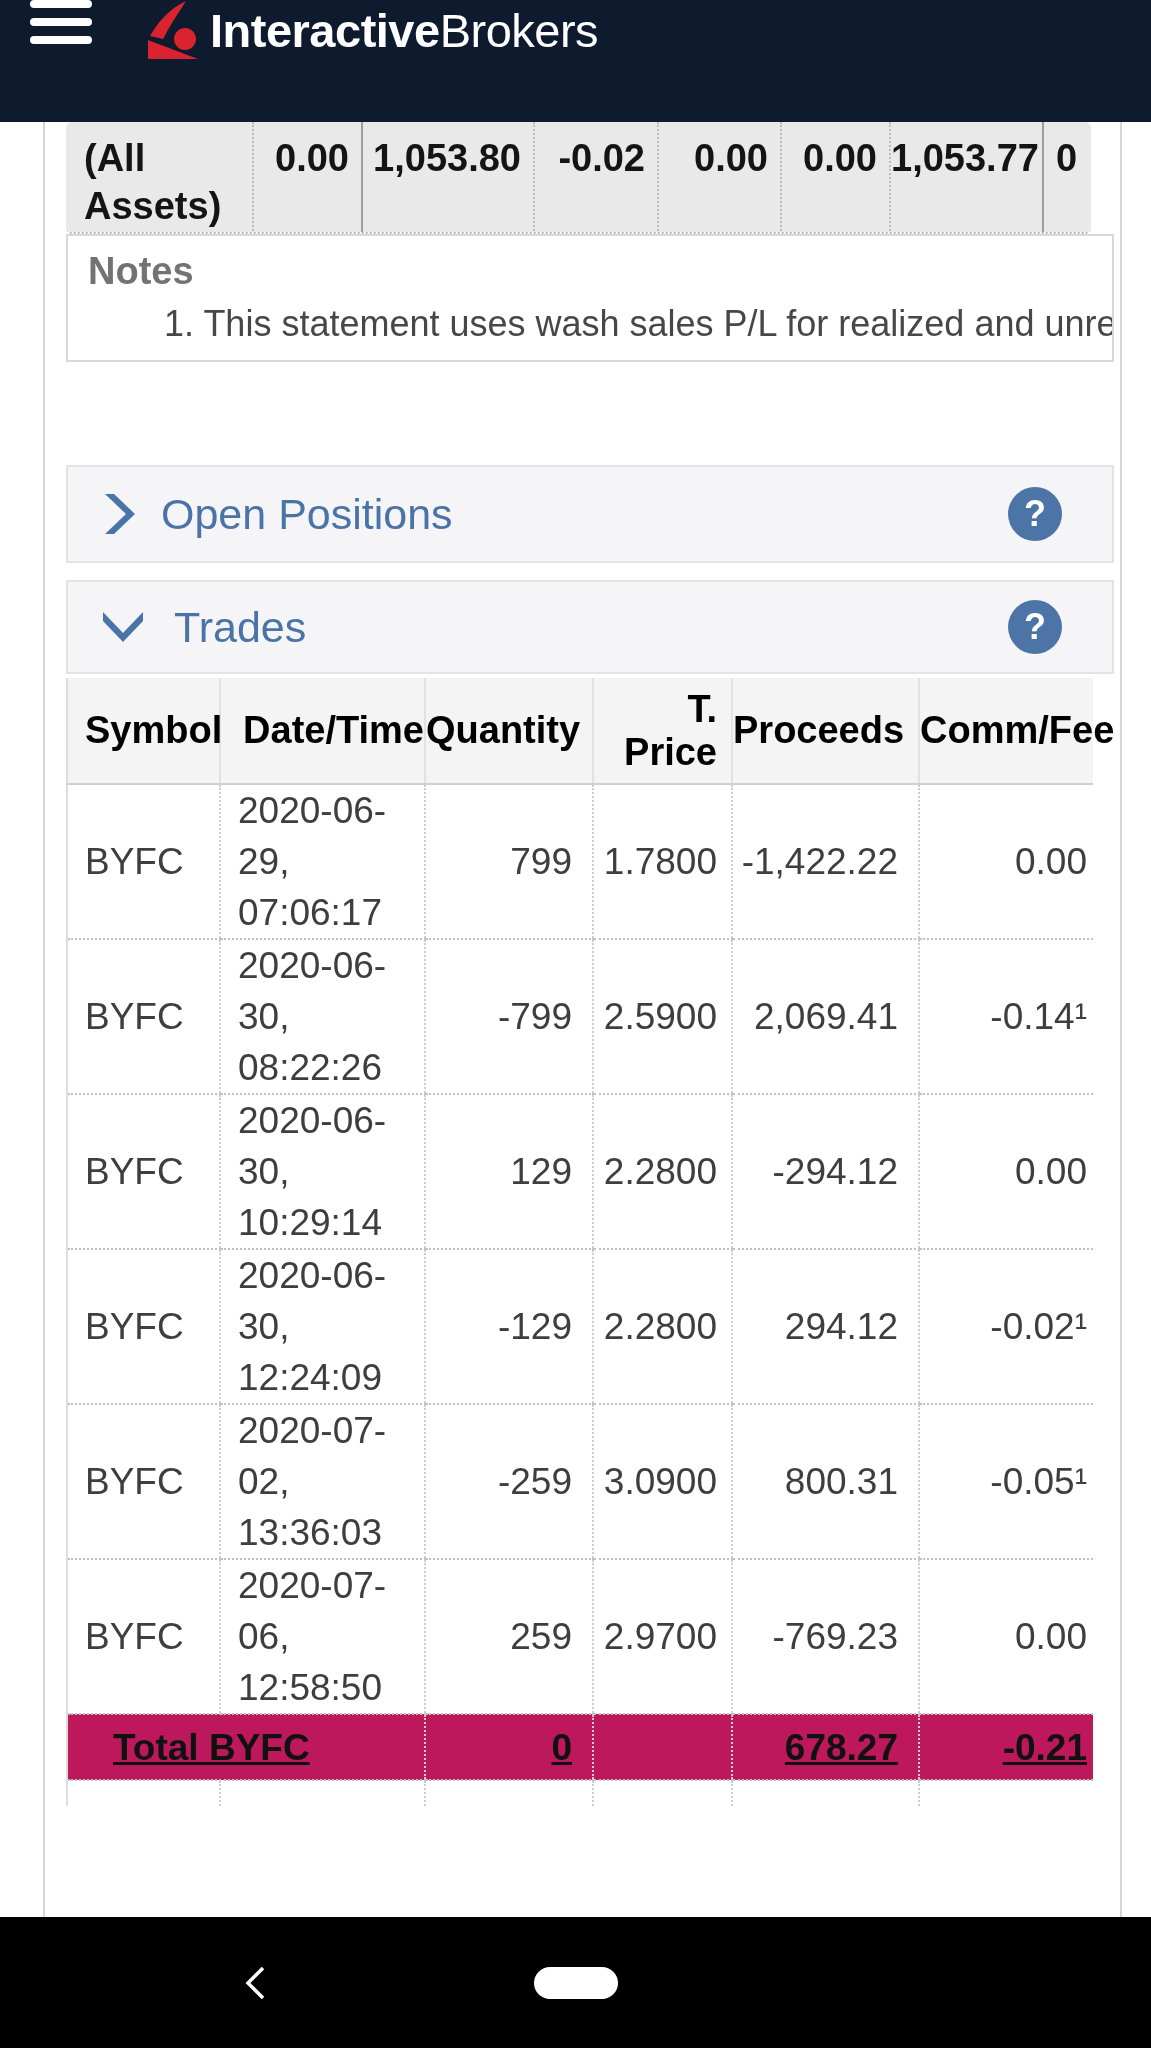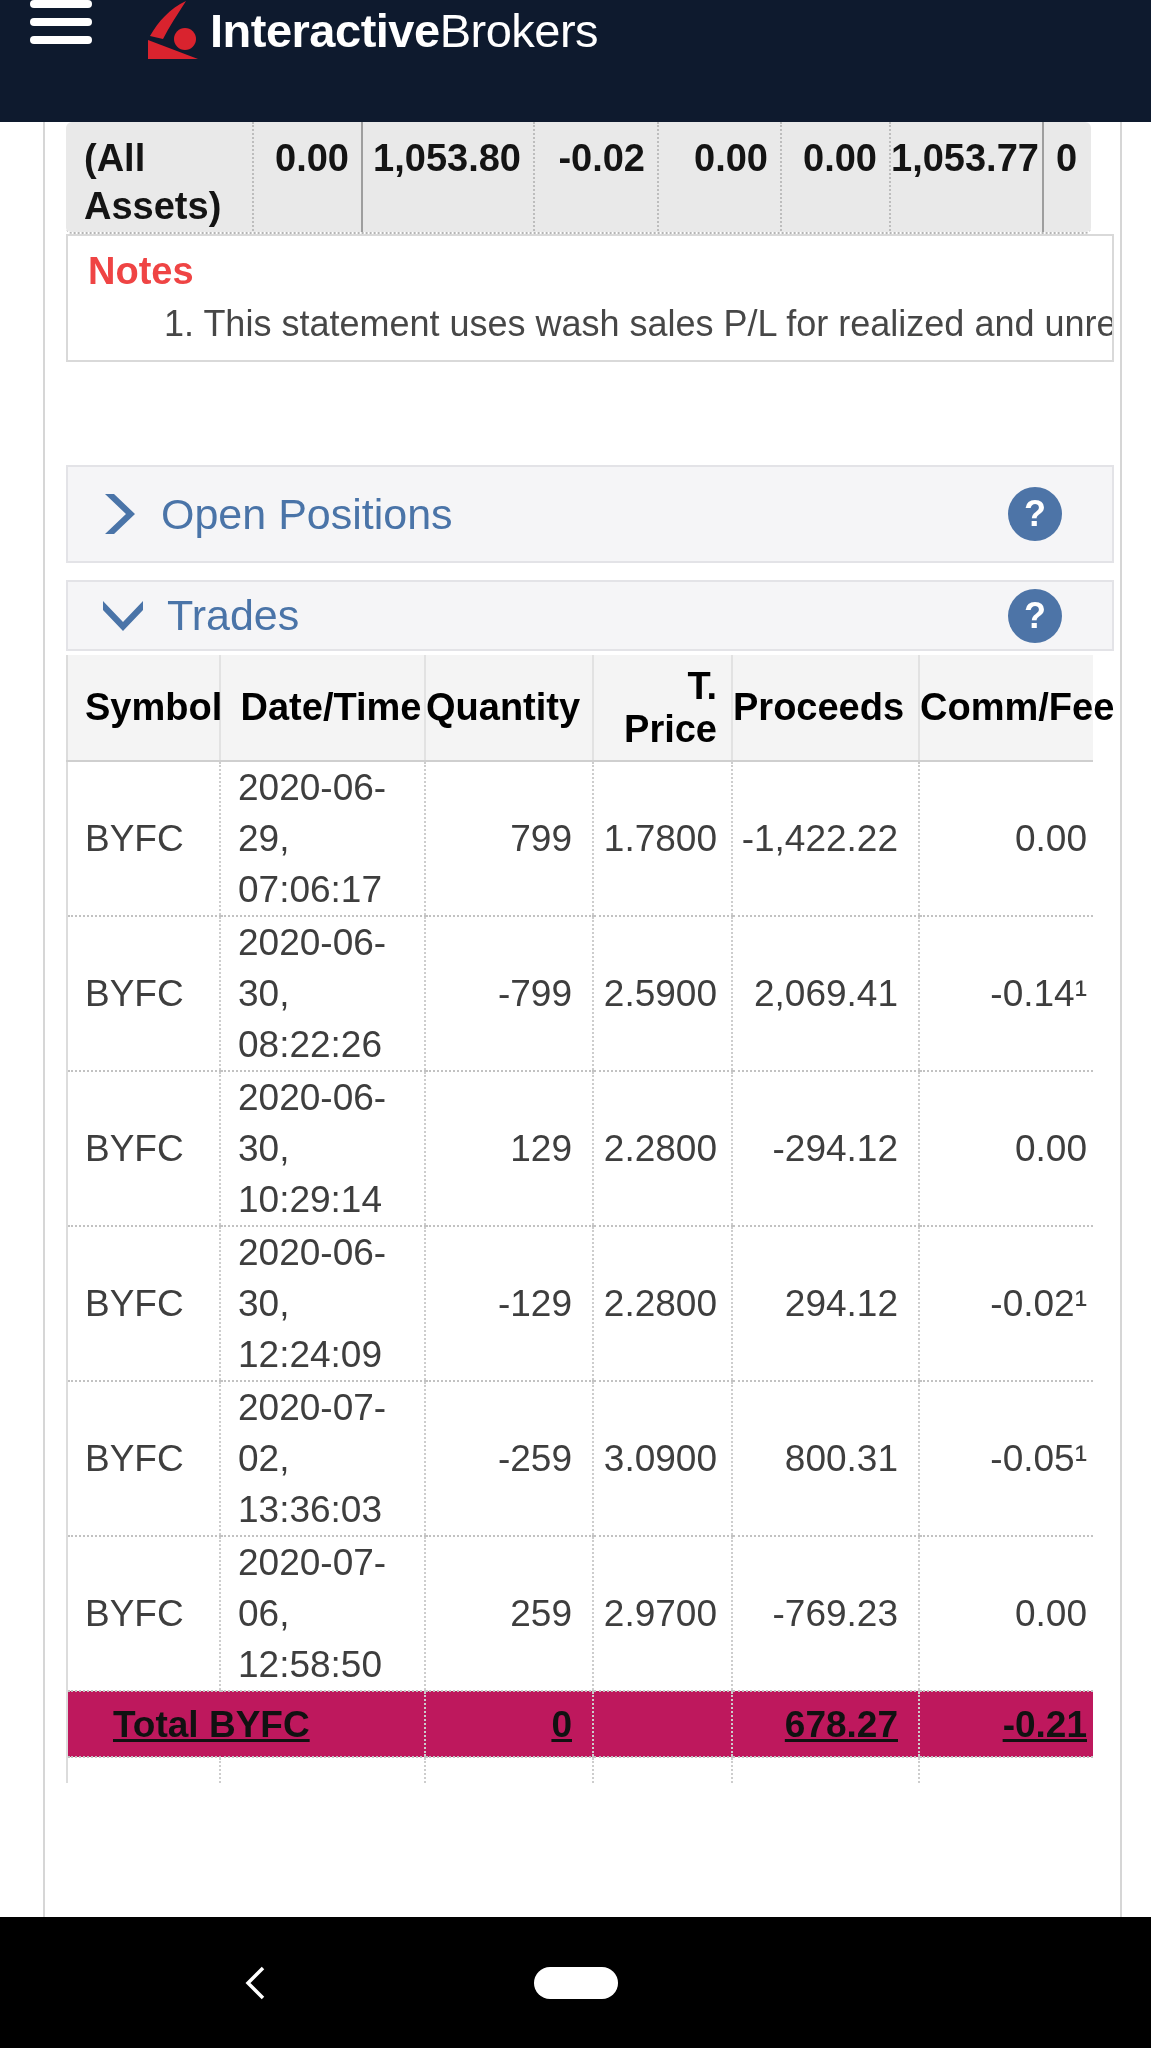--- a/index.html
+++ b/index.html
@@ -31,46 +31,46 @@
                 vertical-align:top; padding-top:12px; line-height:48px;
                 border-left:2px dotted #bdbdbd; }
   .summary td.first { border-left:none; padding-left:18px; white-space:pre-line; }
   .summary td.num { text-align:right; padding-right:12px; }
   .summary td.solid { border-left:2px solid #9e9e9e; }
   .summary td.sliver { text-align:left; padding-left:12px; }
 
   
   .notes { margin-left:21px; width:1048px; height:128px; border:2px solid #d9d9d9;
            overflow:hidden; }
-  .notes-title { font-size:38px; font-weight:bold; color:#ef4444; padding:14px 0 0 20px; }
+  .notes-title { font-size:38px; font-weight:bold; color:#737373; padding:14px 0 0 20px; }
   .notes-item { font-size:36px; color:#474747; padding:10px 0 0 96px;
                 white-space:nowrap; overflow:hidden; }
 
   
   .section { margin:0 0 0 21px; width:1048px; background:#f5f5f7;
              border:2px solid #e3e3e7; display:flex; align-items:center;
              padding-left:33px; cursor:pointer; }
   .section.open-pos { margin-top:103px; height:98px; }
-  .section.trades { margin-top:17px; height:71px; }
+  .section.trades { margin-top:17px; height:94px;gap:7px; }
   .chev { width:38px; height:44px; flex:0 0 auto; }
   .section-label { margin-left:22px; font-size:43px; color:#4a74a8; }
   .help { margin-left:auto; margin-right:50px; width:54px; height:54px;
           border-radius:50%; background:#4d74a7; color:#ffffff; font-size:36px;
           font-weight:bold; display:flex; align-items:center; justify-content:center;
           cursor:pointer; flex:0 0 auto; }
 
   
   .trades-tbl { margin:4px 0 0 21px; border-collapse:collapse; table-layout:fixed;
                 width:1026px; font-size:37px; color:#3e3e3e;
                 border-left:2px solid #dcdcdc; }
   .trades-tbl th { background:#f4f4f4; font-size:38px; font-weight:bold; color:#000000;
                    height:106px; vertical-align:middle;
                    border-left:2px solid #e2e2e2; border-bottom:2px solid #cfcfcf; }
   .trades-tbl th:first-child { border-left:none; }
-  .trades-tbl th.l { text-align:center; }
+  .trades-tbl th.l { text-align:right; }
   .trades-tbl th.r { text-align:right; }
   .trades-tbl .pl { padding-left:17px; }
   .trades-tbl .pr { padding-right:20px; }
   .trades-tbl .prs { padding-right:14px; }
   .trades-tbl .prc { padding-right:6px; }
   .pre { white-space:pre-line; }
 
   .trades-tbl td { vertical-align:middle; line-height:51px;
                    border-left:2px dotted #cdcdcd; border-bottom:2px dotted #c2c2c2; }
   .trades-tbl td:first-child { border-left:none; }

